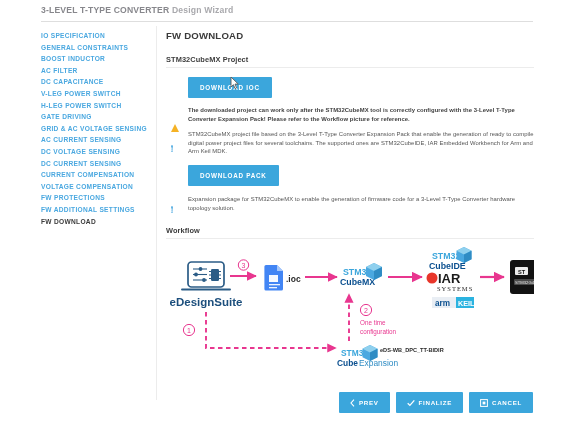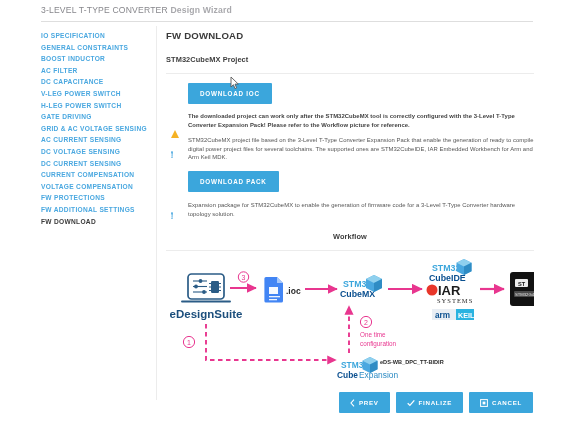--- a/index.html
+++ b/index.html
@@ -10,21 +10,21 @@
     overflow: hidden;
   }
   #app { position: relative; width: 572px; height: 426px; background:#fff; }
 
   
   .header { position:absolute; left:0; top:0; width:572px; height:22px; }
   .header-title {
     position:absolute; left:41px; top:5px;
     font-size:8.6px; color:#8e8e92; letter-spacing:.18px; white-space:nowrap;
   }
-  .header-title b { font-weight:normal; color:#87878c;text-align:right; }
+  .header-title b { font-weight:bold; color:#87878c;text-align:right; }
   .header-title span.light { font-weight:bold; color:#a9a9ad; }
   .header-rule {
     position:absolute; left:41px; top:21px; width:492px; height:1px; background:#dedede;
   }
 
   
   .sidebar { position:absolute; left:41px; top:30px; width:112px; }
   .side-item {
     font-size:6.6px; color:#4aa8e0; letter-spacing:.3px;
     line-height:11.6px; white-space:nowrap; cursor:pointer;
@@ -34,21 +34,21 @@
 
   .vdivider { position:absolute; left:156px; top:26px; width:1px; height:374px; background:#ececec; }
 
   
   .main { position:absolute; left:166px; top:30px; width:368px; }
 
   .page-title { font-size:9.6px; font-weight:bold; color:#3a3a3a; letter-spacing:.2px; }
 
   .section-label {
     font-size:7.4px; font-weight:bold; color:#3d3d3d; letter-spacing:.1px;
-    margin-top:14px; padding-bottom:9px; border-bottom:1px solid #ececec;
+    margin-top:14px; padding-bottom:3px; border-bottom:1px solid #ececec;
   }
 
   .btn-primary {
     display:inline-block; background:#3ba6dc; color:#fff;
     font-size:6.3px; font-weight:bold; letter-spacing:.75px;
     padding:7px 12px 7px 12px; border:none; border-radius:1px; cursor:pointer;
     margin-left:22px; margin-top:9px;
   }
 
   .note { position:relative; padding-left:22px; margin-top:8px; }
@@ -143,21 +143,21 @@
 
     <button class="btn-primary">DOWNLOAD PACK</button>
 
     <div class="note" style="margin-top:9px;">
       <span class="glyph" style="top:3px;"><span class="info-circle">i</span></span>
       <p>Expansion package for STM32CubeMX to enable the generation of firmware code for a 3-Level T-Type Converter hardware topology solution.</p>
     </div>
 
     
     <div class="wf-wrap">
-      <div class="section-label" style="margin-top:0;text-align:center;">Workflow</div>
+      <div class="section-label" style="margin-top:0;">Workflow</div>
 
       <div class="wf-canvas">
         <svg width="368" height="130" viewBox="0 0 368 130">
           <defs>
             <marker id="arrHead" markerWidth="6" markerHeight="6" refX="4.6" refY="2.4" orient="auto">
               <path d="M0,0 L5,2.4 L0,4.8 z" fill="#e8368f"></path>
             </marker>
             <marker id="arrHeadSm" markerWidth="6" markerHeight="6" refX="4.6" refY="2.4" orient="auto">
               <path d="M0,0 L5,2.4 L0,4.8 z" fill="#e8368f"></path>
             </marker>

